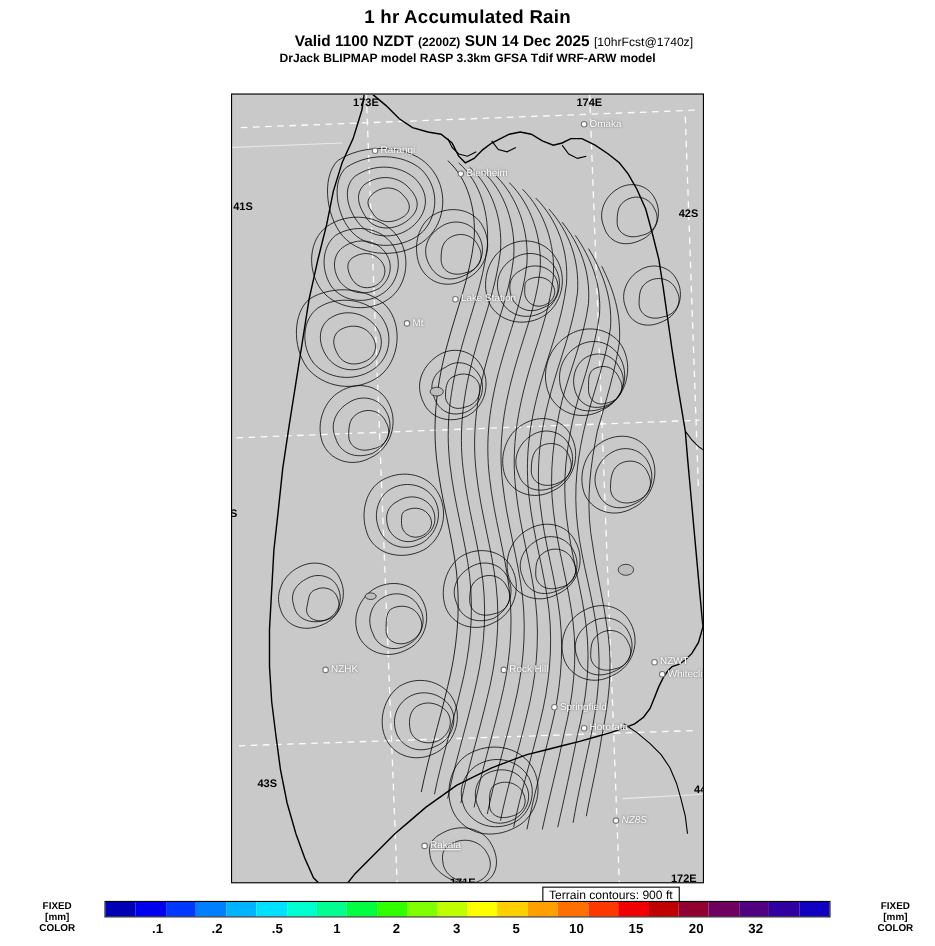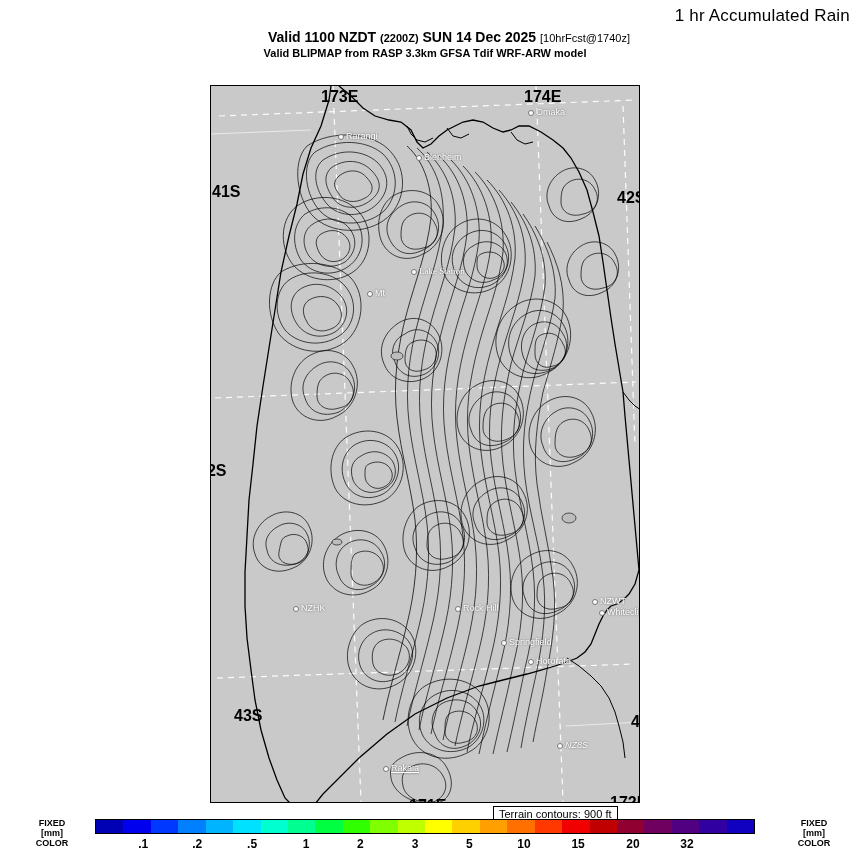--- a/index.html
+++ b/index.html
@@ -5,23 +5,23 @@
   html,body{margin:0;padding:0;}
   body{
     width:850px;height:860px;
     background:#ffffff;
     font-family:"Liberation Sans", sans-serif;
     color:#000;
     position:relative;
     overflow:hidden;
   }
   .title{
-    text-align:right;
+    text-align:center;
     font-size:17px;
-    font-weight:normal;
+    font-weight:bold;
     margin-top:6px;
     letter-spacing:.2px;
   }
   .subtitle{
     text-align:center;
     font-size:14px;
     font-weight:bold;
     margin-top:3px;
     padding-left:48px;
   }
@@ -39,21 +39,21 @@
     left:210px;top:85px;
     width:430px;height:718px;
     background:#c9c9c9;
     border:1px solid #000;
     box-sizing:border-box;
     overflow:hidden;
   }
   #map-svg{position:absolute;left:0;top:0;}
   .latlon-label{
     position:absolute;
-    font-size:16px;
+    font-size:10px;
     font-weight:bold;
     color:#000;
     white-space:nowrap;
   }
   .city{
     position:absolute;
     font-size:9px;
     color:#ffffff;
     white-space:nowrap;
     text-shadow:0 0 2px #555;
@@ -117,21 +117,21 @@
 </head>
 <body>
 
 <div class="title">1 hr Accumulated Rain</div>
 <div class="subtitle">
   <span>Valid 1100 NZDT</span>
   <span class="paren">(2200Z)</span>
   <span>SUN 14 Dec 2025</span>
   <span class="fcst">[10hrFcst@1740z]</span>
 </div>
-<div class="credit">Valid BLIPMAP from RASP 3.3km GFSA Tdif WRF-ARW model</div>
+<div class="credit">DrJack BLIPMAP model RASP 3.3km GFSA Tdif WRF-ARW model</div>
 
 <div id="map-area">
   <svg id="map-svg" width="430" height="718" viewBox="0 0 430 718">
     <defs>
       <clipPath id="clipmap">
           <rect x="0" y="0" width="430" height="718"></rect>
         </clipPath>
     </defs>
     <g clip-path="url(#clipmap)">
 
@@ -276,21 +276,21 @@
   <div class="latlon-label" style="left:-13px;top:376px;">42S</div>
 
   <div class="latlon-label" style="left:23px;top:621px;">43S</div>
   <div class="latlon-label" style="left:420px;top:627px;">44S</div>
   <div class="latlon-label" style="left:198px;top:711px;">171E</div>
   <div class="latlon-label" style="left:399px;top:708px;">172E</div>
 
   <div class="city" style="left:317px;top:21px;"><span class="dot"></span><span>Omaka</span></div>
   <div class="city" style="left:205px;top:66px;"><span class="dot"></span><span>Blenheim</span></div>
   <div class="city" style="left:127px;top:45px;"><span class="dot"></span><span>Rarangi</span></div>
-  <div class="city" style="left:200px;top:180px;font-family:Liberation Serif, serif;"><span class="dot"></span><span>Lake Station</span></div>
+  <div class="city" style="left:200px;top:180px;"><span class="dot"></span><span>Lake Station</span></div>
   <div class="city" style="left:156px;top:202px;"><span class="dot"></span><span>Mt</span></div>
   <div class="city" style="left:82px;top:517px;"><span class="dot"></span><span>NZHK</span></div>
   <div class="city" style="left:381px;top:510px;"><span class="dot"></span><span>NZWT</span></div>
   <div class="city" style="left:244px;top:517px;"><span class="dot"></span><span>Rock Hill</span></div>
   <div class="city" style="left:388px;top:521px;"><span class="dot"></span><span>Whitecliffs</span></div>
   <div class="city" style="left:290px;top:551px;"><span class="dot"></span><span>Springfield</span></div>
   <div class="city" style="left:317px;top:570px;"><span class="dot"></span><span>Hororata</span></div>
   <div class="city" style="left:346px;top:654px;font-style:italic;"><span class="dot"></span><span>NZ8S</span></div>
   <div class="city" style="left:172px;top:677px;text-decoration:underline;"><span class="dot"></span><span>Rakaia</span></div>
 </div>

